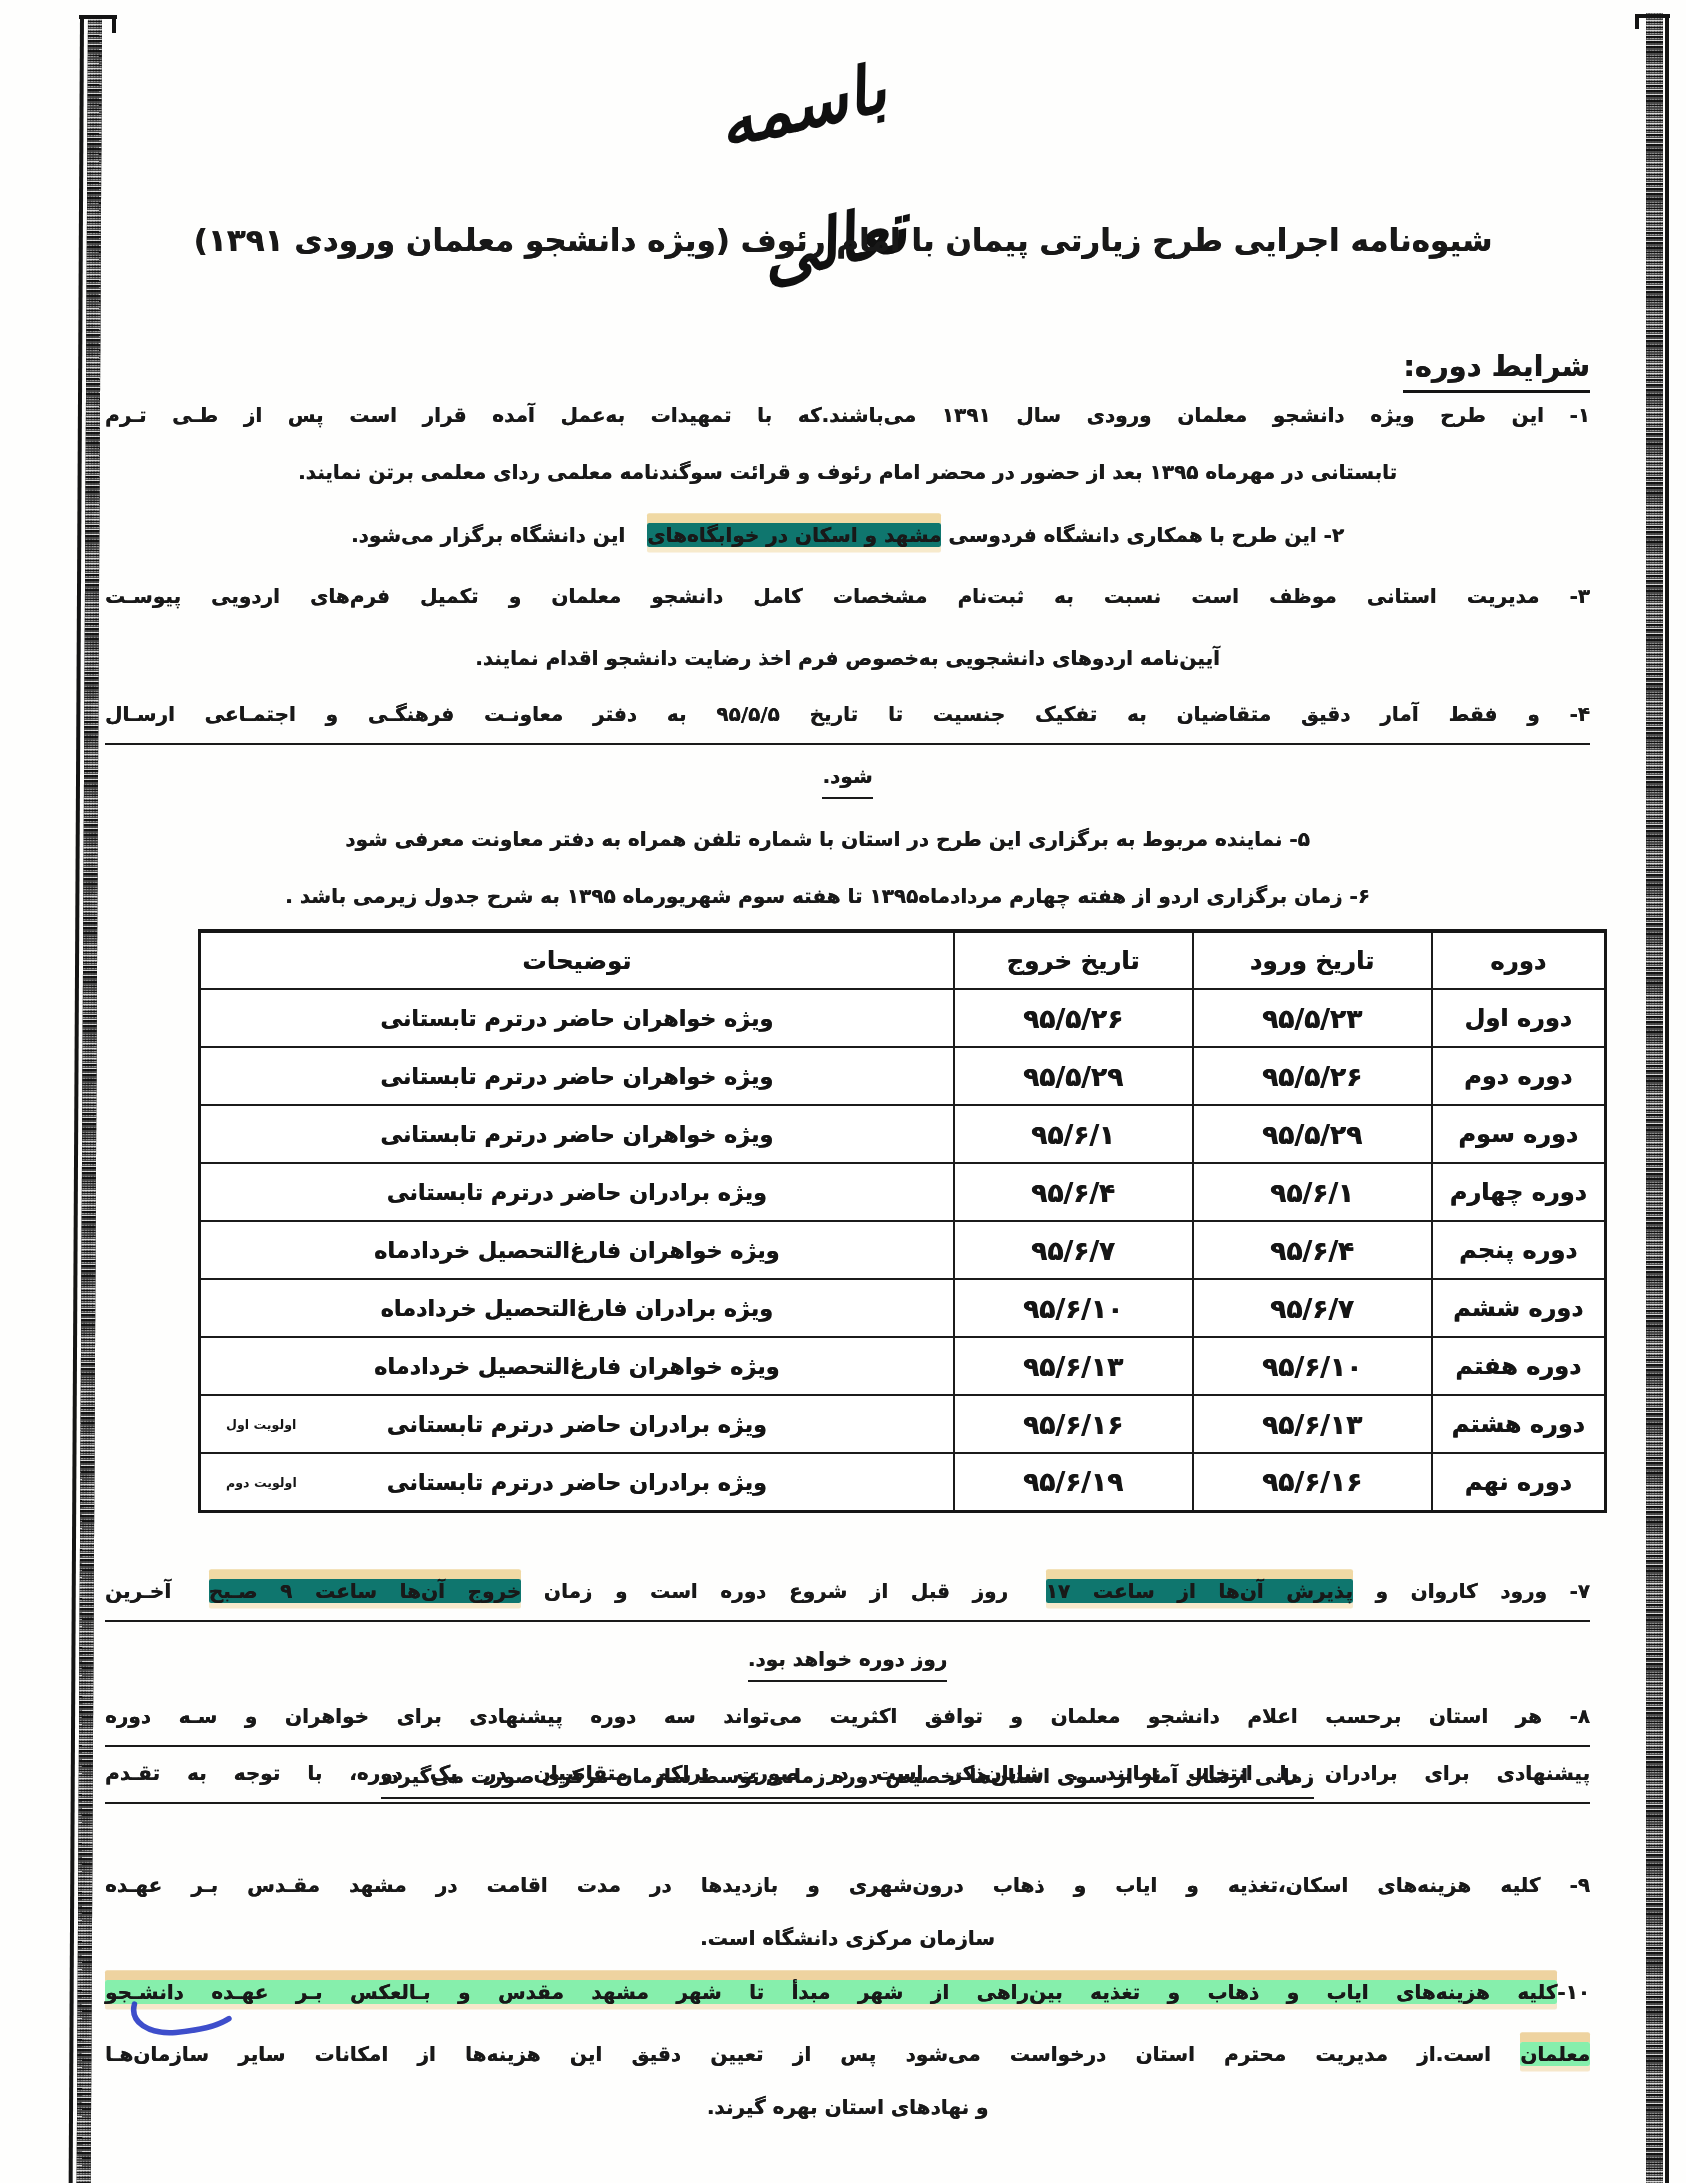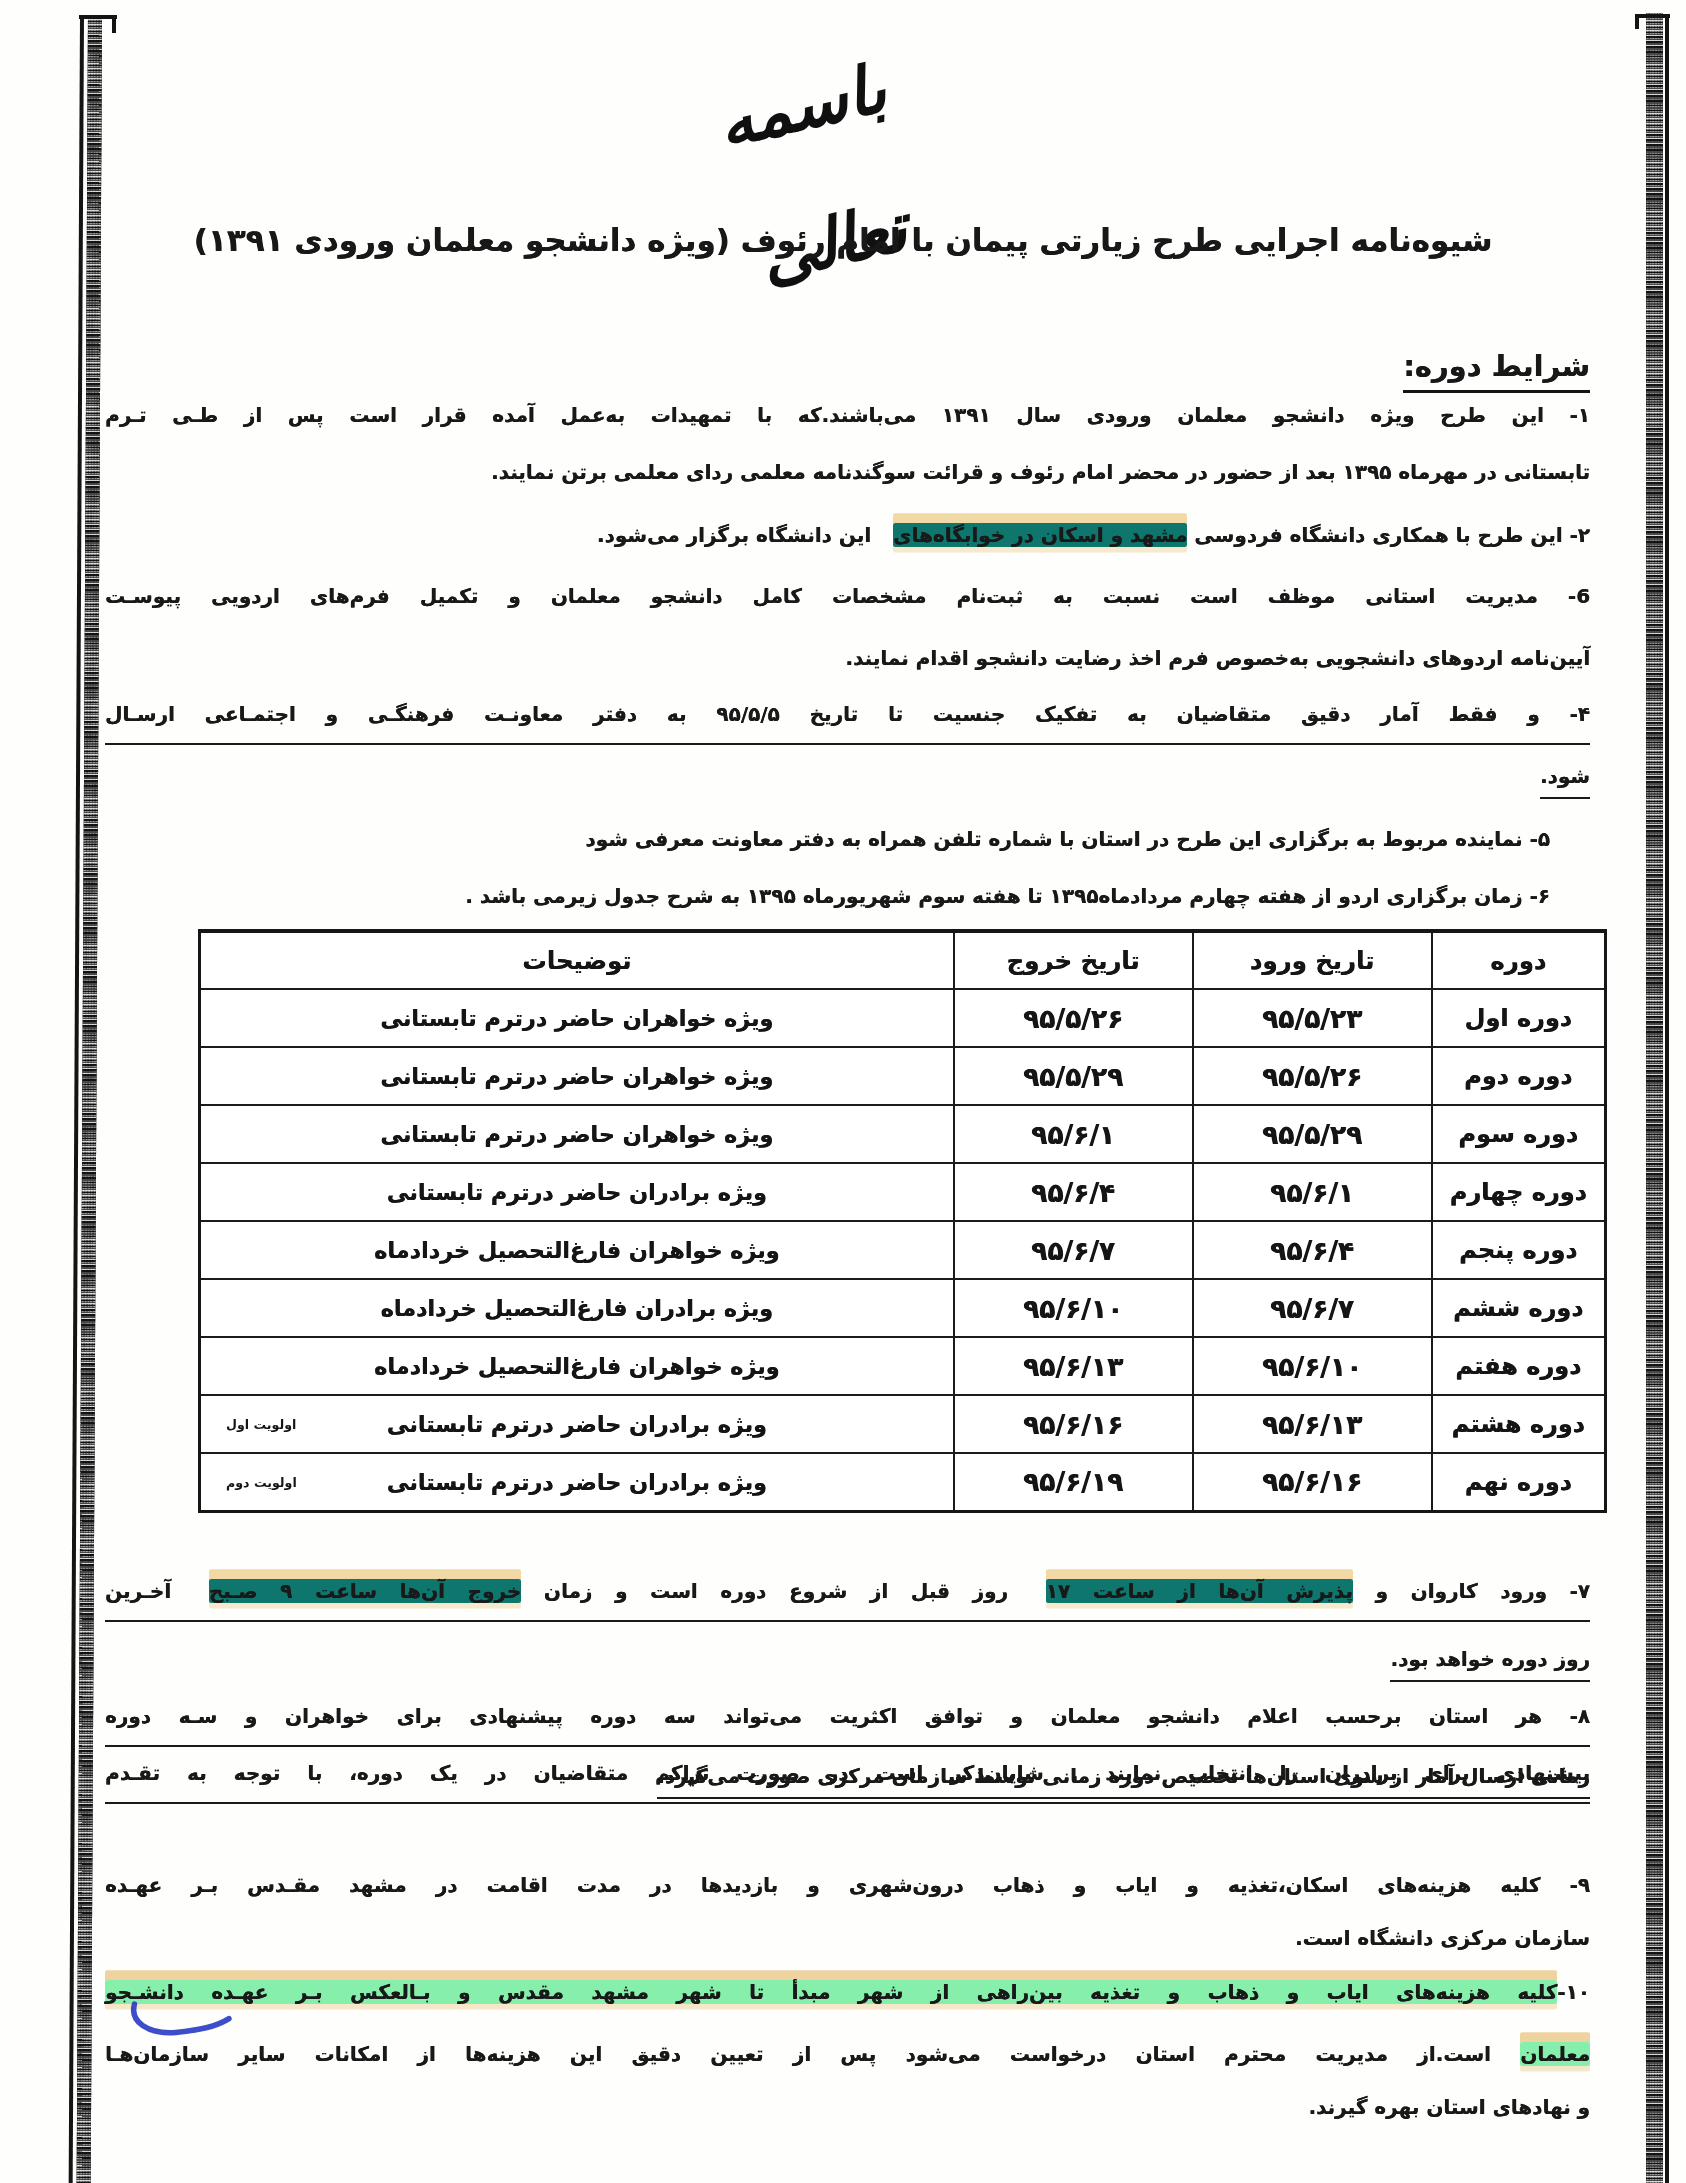--- a/index.html
+++ b/index.html
@@ -43,21 +43,21 @@
     border-bottom:3.5px solid #151515;padding-bottom:7px;
     text-shadow:0.3px 0 0 currentColor;
   }
   
   .line{
     position:absolute;right:96px;width:1485px;
     direction:rtl;font-size:20px;font-weight:bold;line-height:35px;
     color:#191919;text-shadow:0.3px 0 0 currentColor;
   }
   .just{text-align:justify;text-align-last:justify;}
-  .right{text-align:right;}
+  .right{text-align:center;}
   .indent{padding-right:40px;width:1445px;}
   .ul-full{border-bottom:2.8px solid #1a1a1a;padding-bottom:10.5px;}
   .ul-text{border-bottom:2.8px solid #1a1a1a;padding-bottom:9px;}
   .hl{background:#0f766e;box-shadow:0 -9.8px 0 0 #f0d9a4, 0 5.6px 0 0 rgba(240,217,164,.55);border-radius:2.1px;margin-left:15px;}
   .hl2{background:#86efac;box-shadow:0 -9.8px 0 0 #eed3a0, 0 5.6px 0 0 rgba(238,211,160,.55);border-radius:2.1px;}
   
   table.sched{
     position:absolute;top:929px;left:198px;
     width:1405px;height:579px;
     border-collapse:collapse;table-layout:fixed;
@@ -105,21 +105,21 @@
 
   <div class="title">شیوه‌نامه اجرایی طرح زیارتی پیمان با امام رئوف  (ویژه دانشجو معلمان ورودی ۱۳۹۱)</div>
 
   <div class="heading-wrap" style="top:349px;"><span class="heading">شرایط دوره:</span></div>
 
   <div class="line just" style="top:398px;">۱- این طرح ویژه دانشجو معلمان ورودی سال ۱۳۹۱ می‌باشند.که با تمهیدات به‌عمل آمده قرار است پس از طـی تـرم</div>
   <div class="line right" style="top:455px;">تابستانی در مهرماه ۱۳۹۵ بعد از حضور در محضر امام رئوف و قرائت سوگندنامه معلمی ردای معلمی برتن نمایند.</div>
 
   <div class="line right" style="top:518px;"><span>۲- این طرح با همکاری دانشگاه فردوسی </span><span class="hl">مشهد و اسکان در خوابگاه‌های</span><span> این دانشگاه برگزار می‌شود.</span></div>
 
-  <div class="line just" style="top:579px;">6- مدیریت استانی موظف است نسبت به ثبت‌نام مشخصات کامل دانشجو معلمان و تکمیل فرم‌های اردویی پیوسـت</div>
+  <div class="line just" style="top:579px;">۳- مدیریت استانی موظف است نسبت به ثبت‌نام مشخصات کامل دانشجو معلمان و تکمیل فرم‌های اردویی پیوسـت</div>
   <div class="line right" style="top:641px;">آیین‌نامه اردوهای دانشجویی به‌خصوص فرم اخذ رضایت دانشجو اقدام نمایند.</div>
 
   <div class="line just ul-full" style="top:697px;">۴- و فقط آمار دقیق متقاضیان به تفکیک جنسیت تا تاریخ ۹۵/۵/۵ به دفتر معاونـت فرهنگـی و اجتمـاعی ارسـال</div>
   <div class="line right" style="top:759px;"><span class="ul-text">شود.</span></div>
 
   <div class="line right indent" style="top:822px;">۵- نماینده مربوط به برگزاری این طرح در استان با شماره تلفن همراه به دفتر معاونت معرفی شود</div>
   <div class="line right indent" style="top:879px;">۶- زمان برگزاری اردو از هفته چهارم مردادماه۱۳۹۵ تا هفته سوم شهریورماه ۱۳۹۵ به شرح جدول زیرمی باشد .</div>
 
   <table class="sched">
     <colgroup>

